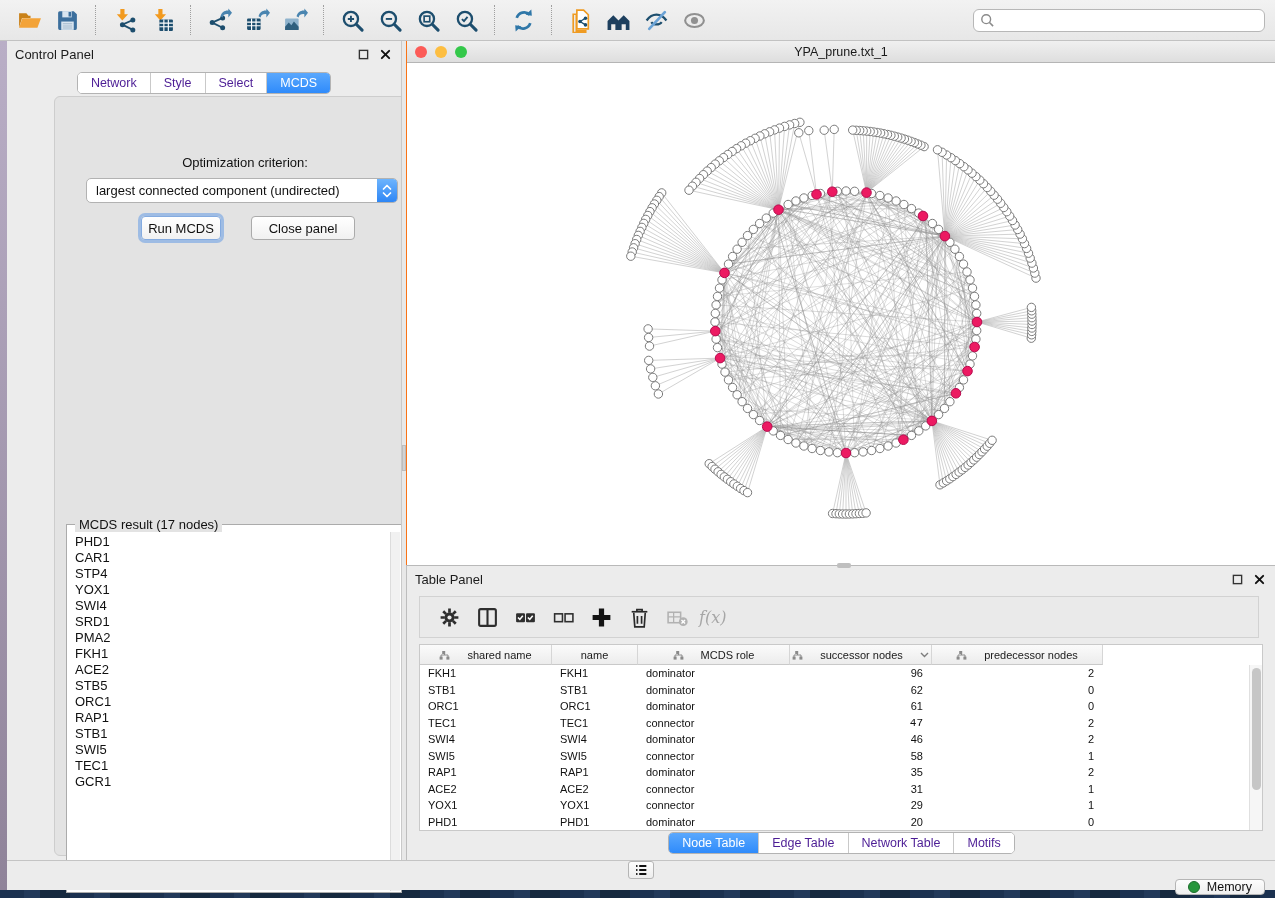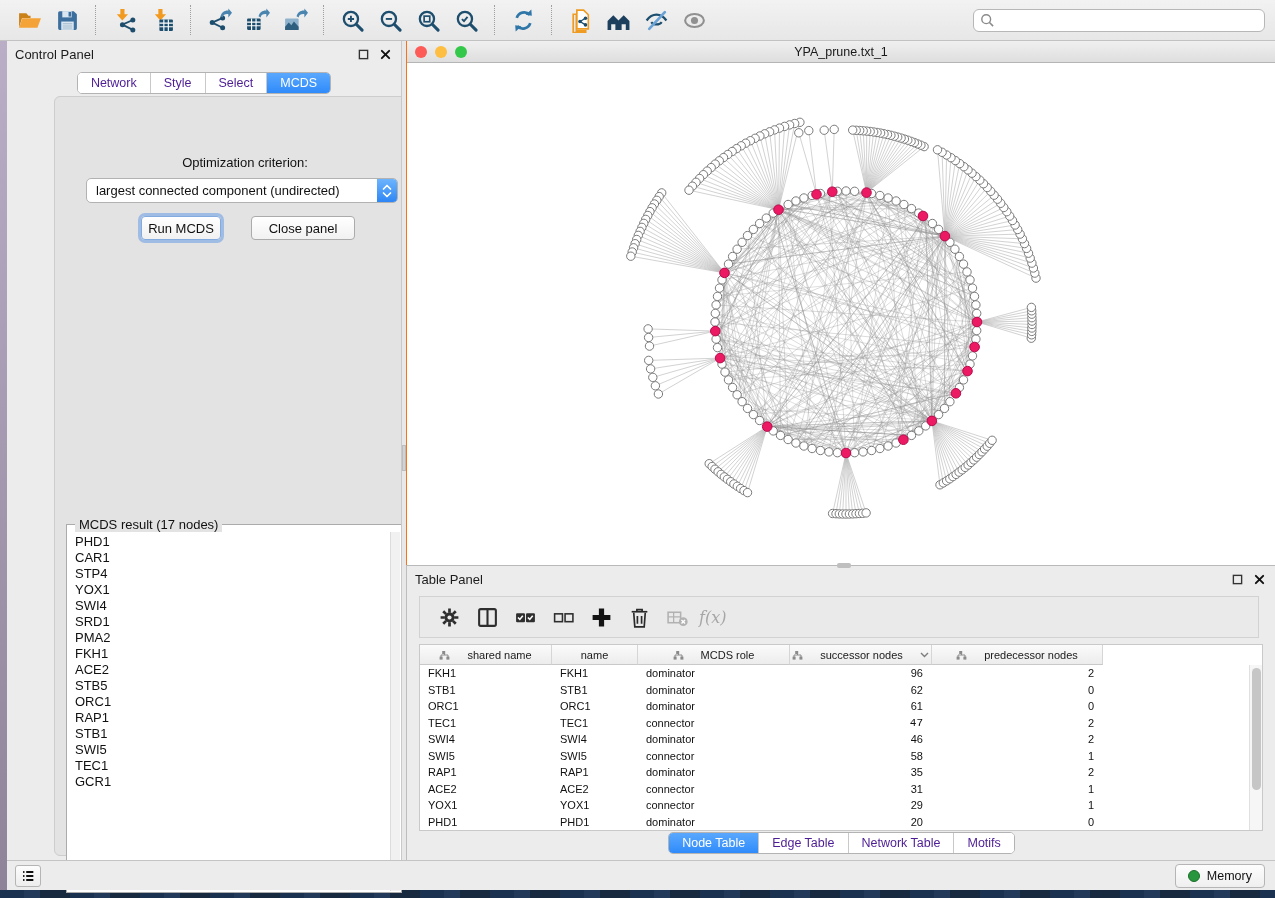--- a/index.html
+++ b/index.html
@@ -106,21 +106,21 @@
   .td.num { text-align:right; padding-right:9px; }
   #table-scroll { position:absolute; right:0; top:20px; width:13px; bottom:0;
     background:#f6f6f6; border-left:1px solid #e0e0e0; }
   #table-scroll .thumb { position:absolute; left:2px; top:3px; width:9px; height:122px;
     background:#c6c6c6; border-radius:5px; }
 
   #table-tabs-row { position:absolute; left:0; top:266px; width:869px; text-align:center; }
 
   
   #status-bar { left:7px; top:860px; width:1268px; height:30px; background:#ececec;
-    border-top:1px solid #c4c4c4; display:flex; align-items:center; padding:0 8px; }
+    border-top:1px solid #c4c4c4; display:flex; align-items:center; padding:0 8px;flex-direction:column; }
   #list-btn { width:26px; height:22px; background:linear-gradient(#fdfdfd,#ededed);
     border:1px solid #b5b5b5; border-radius:3px; display:flex; align-items:center; justify-content:center; }
   #memory-btn { margin-left:auto; margin-right:2px; height:24px; padding:0 12px;
     background:linear-gradient(#fdfdfd,#efefef); border:1px solid #b5b5b5; border-radius:4px;
     display:flex; align-items:center; gap:7px; font-size:12.5px; color:#111; }
   #memory-dot { width:12px; height:12px; border-radius:50%; }
 </style>
 </head>
 <body>
 

